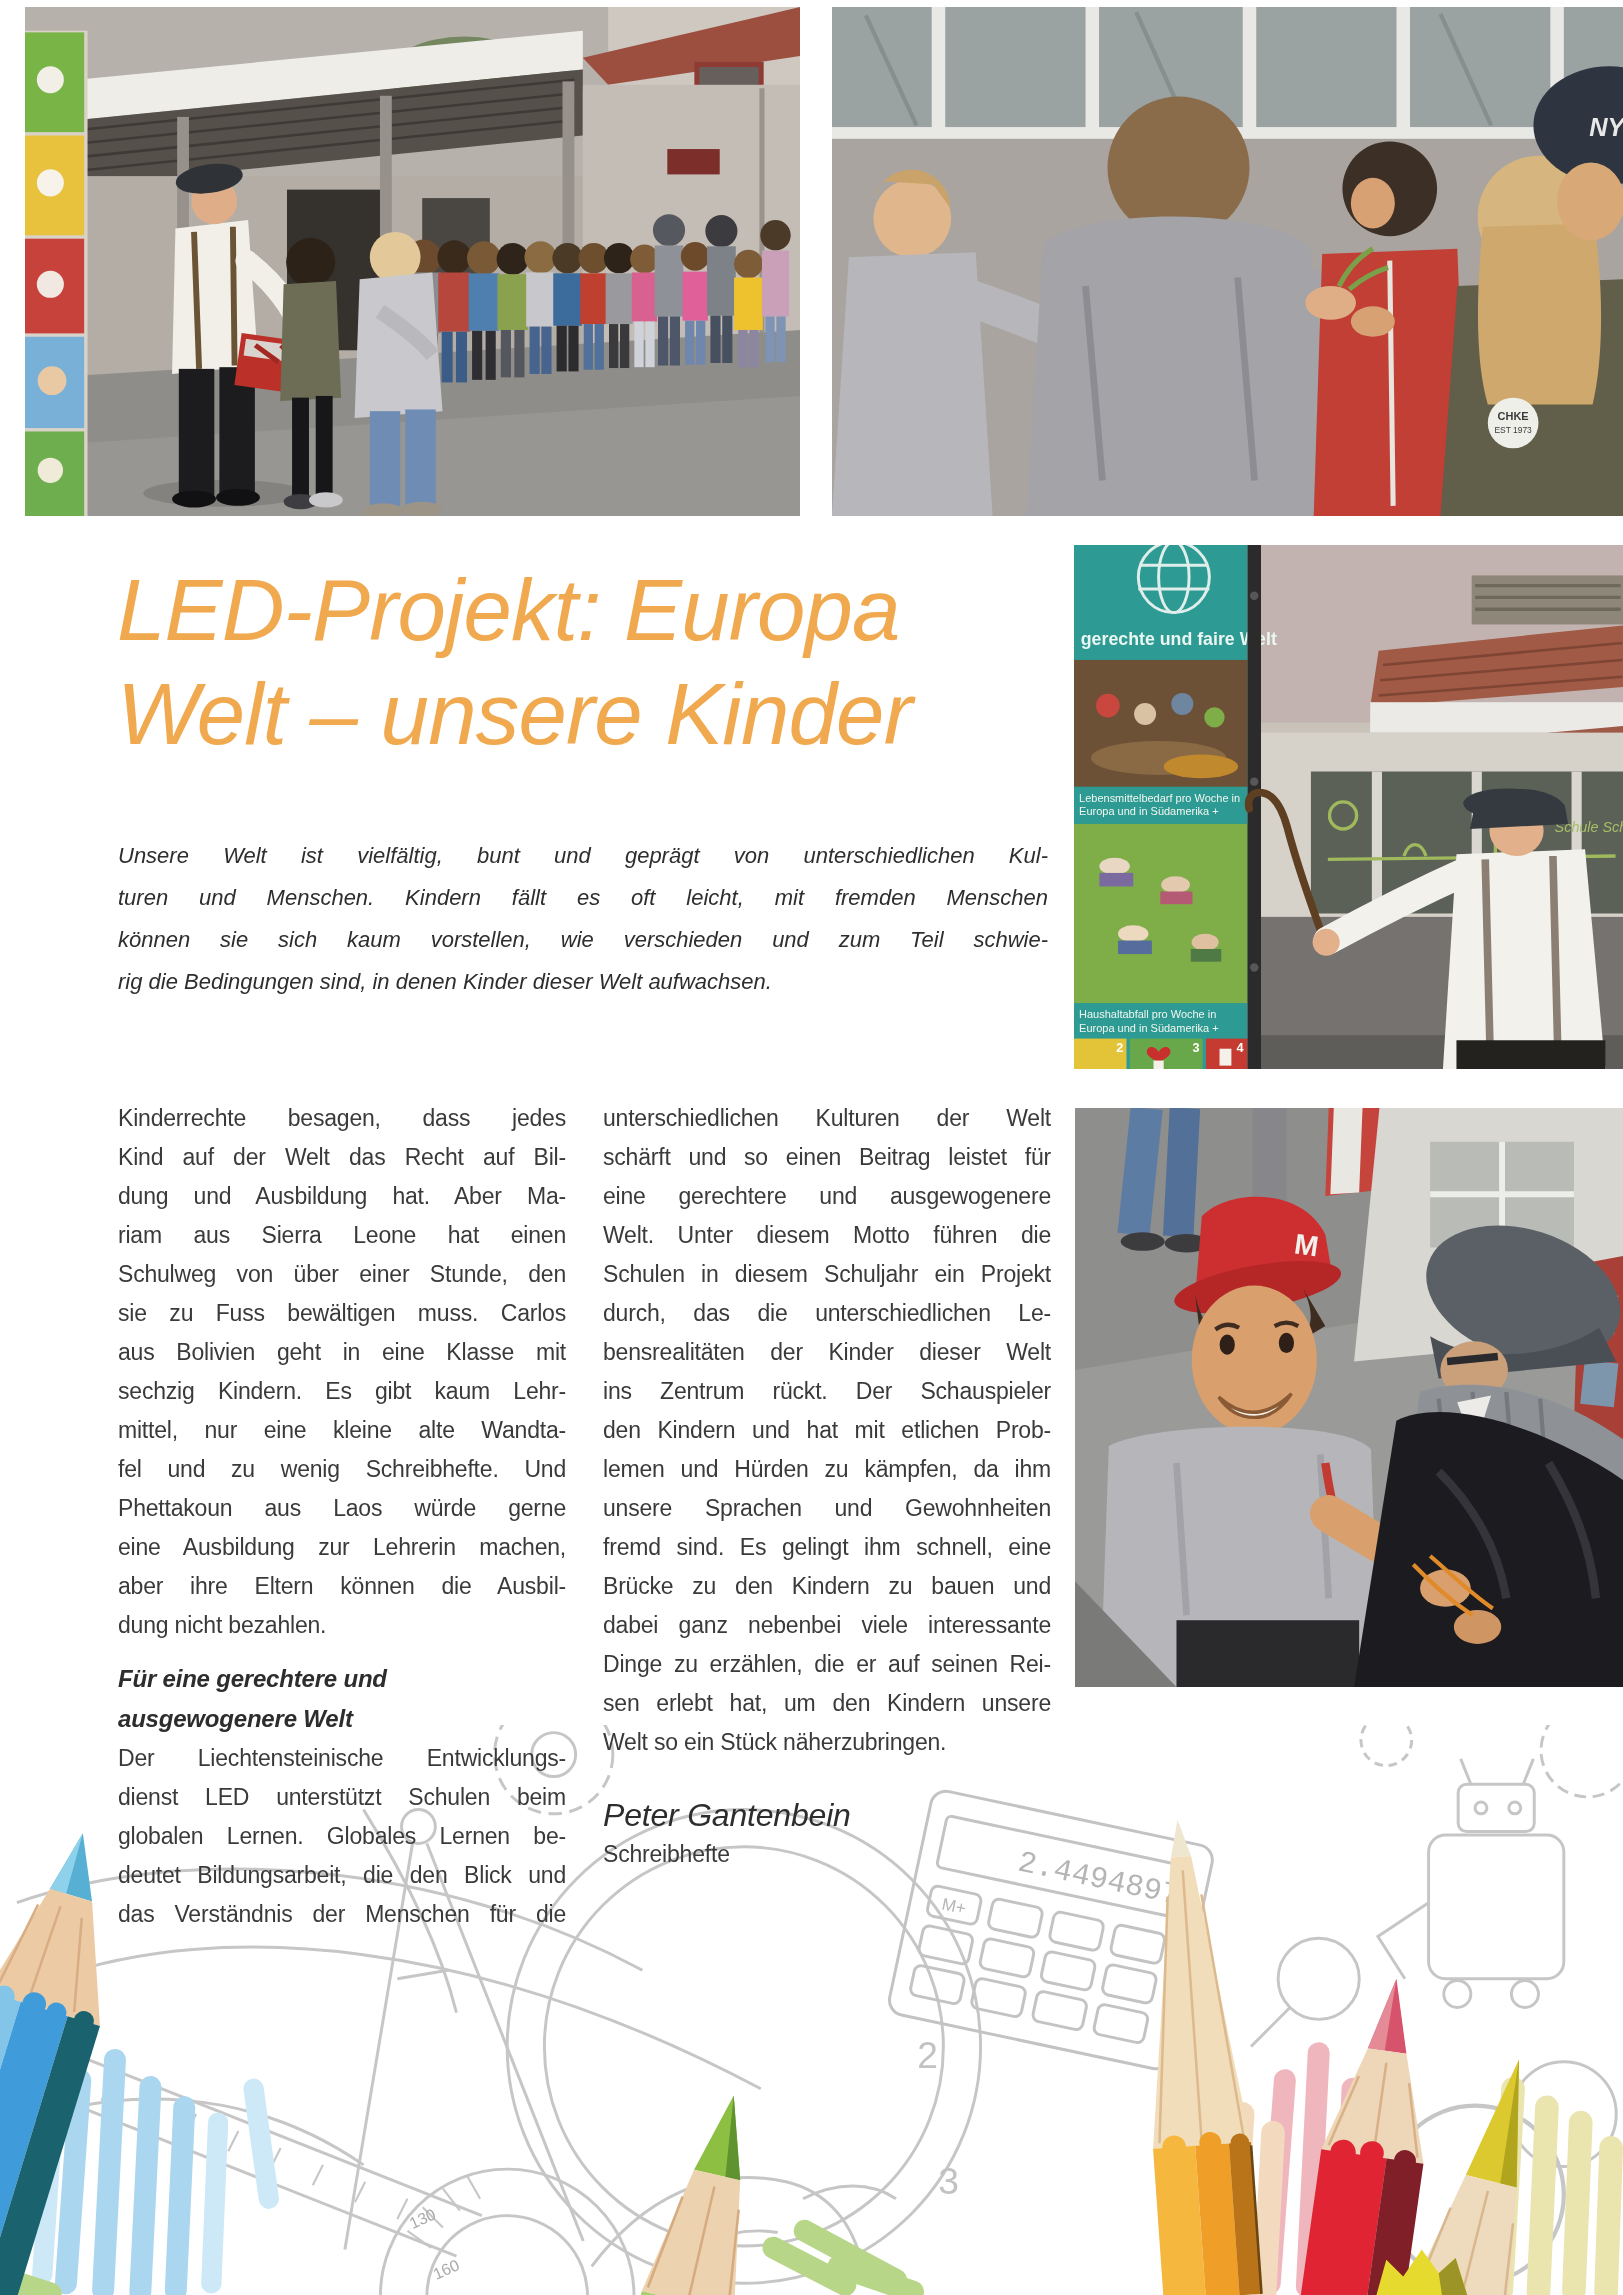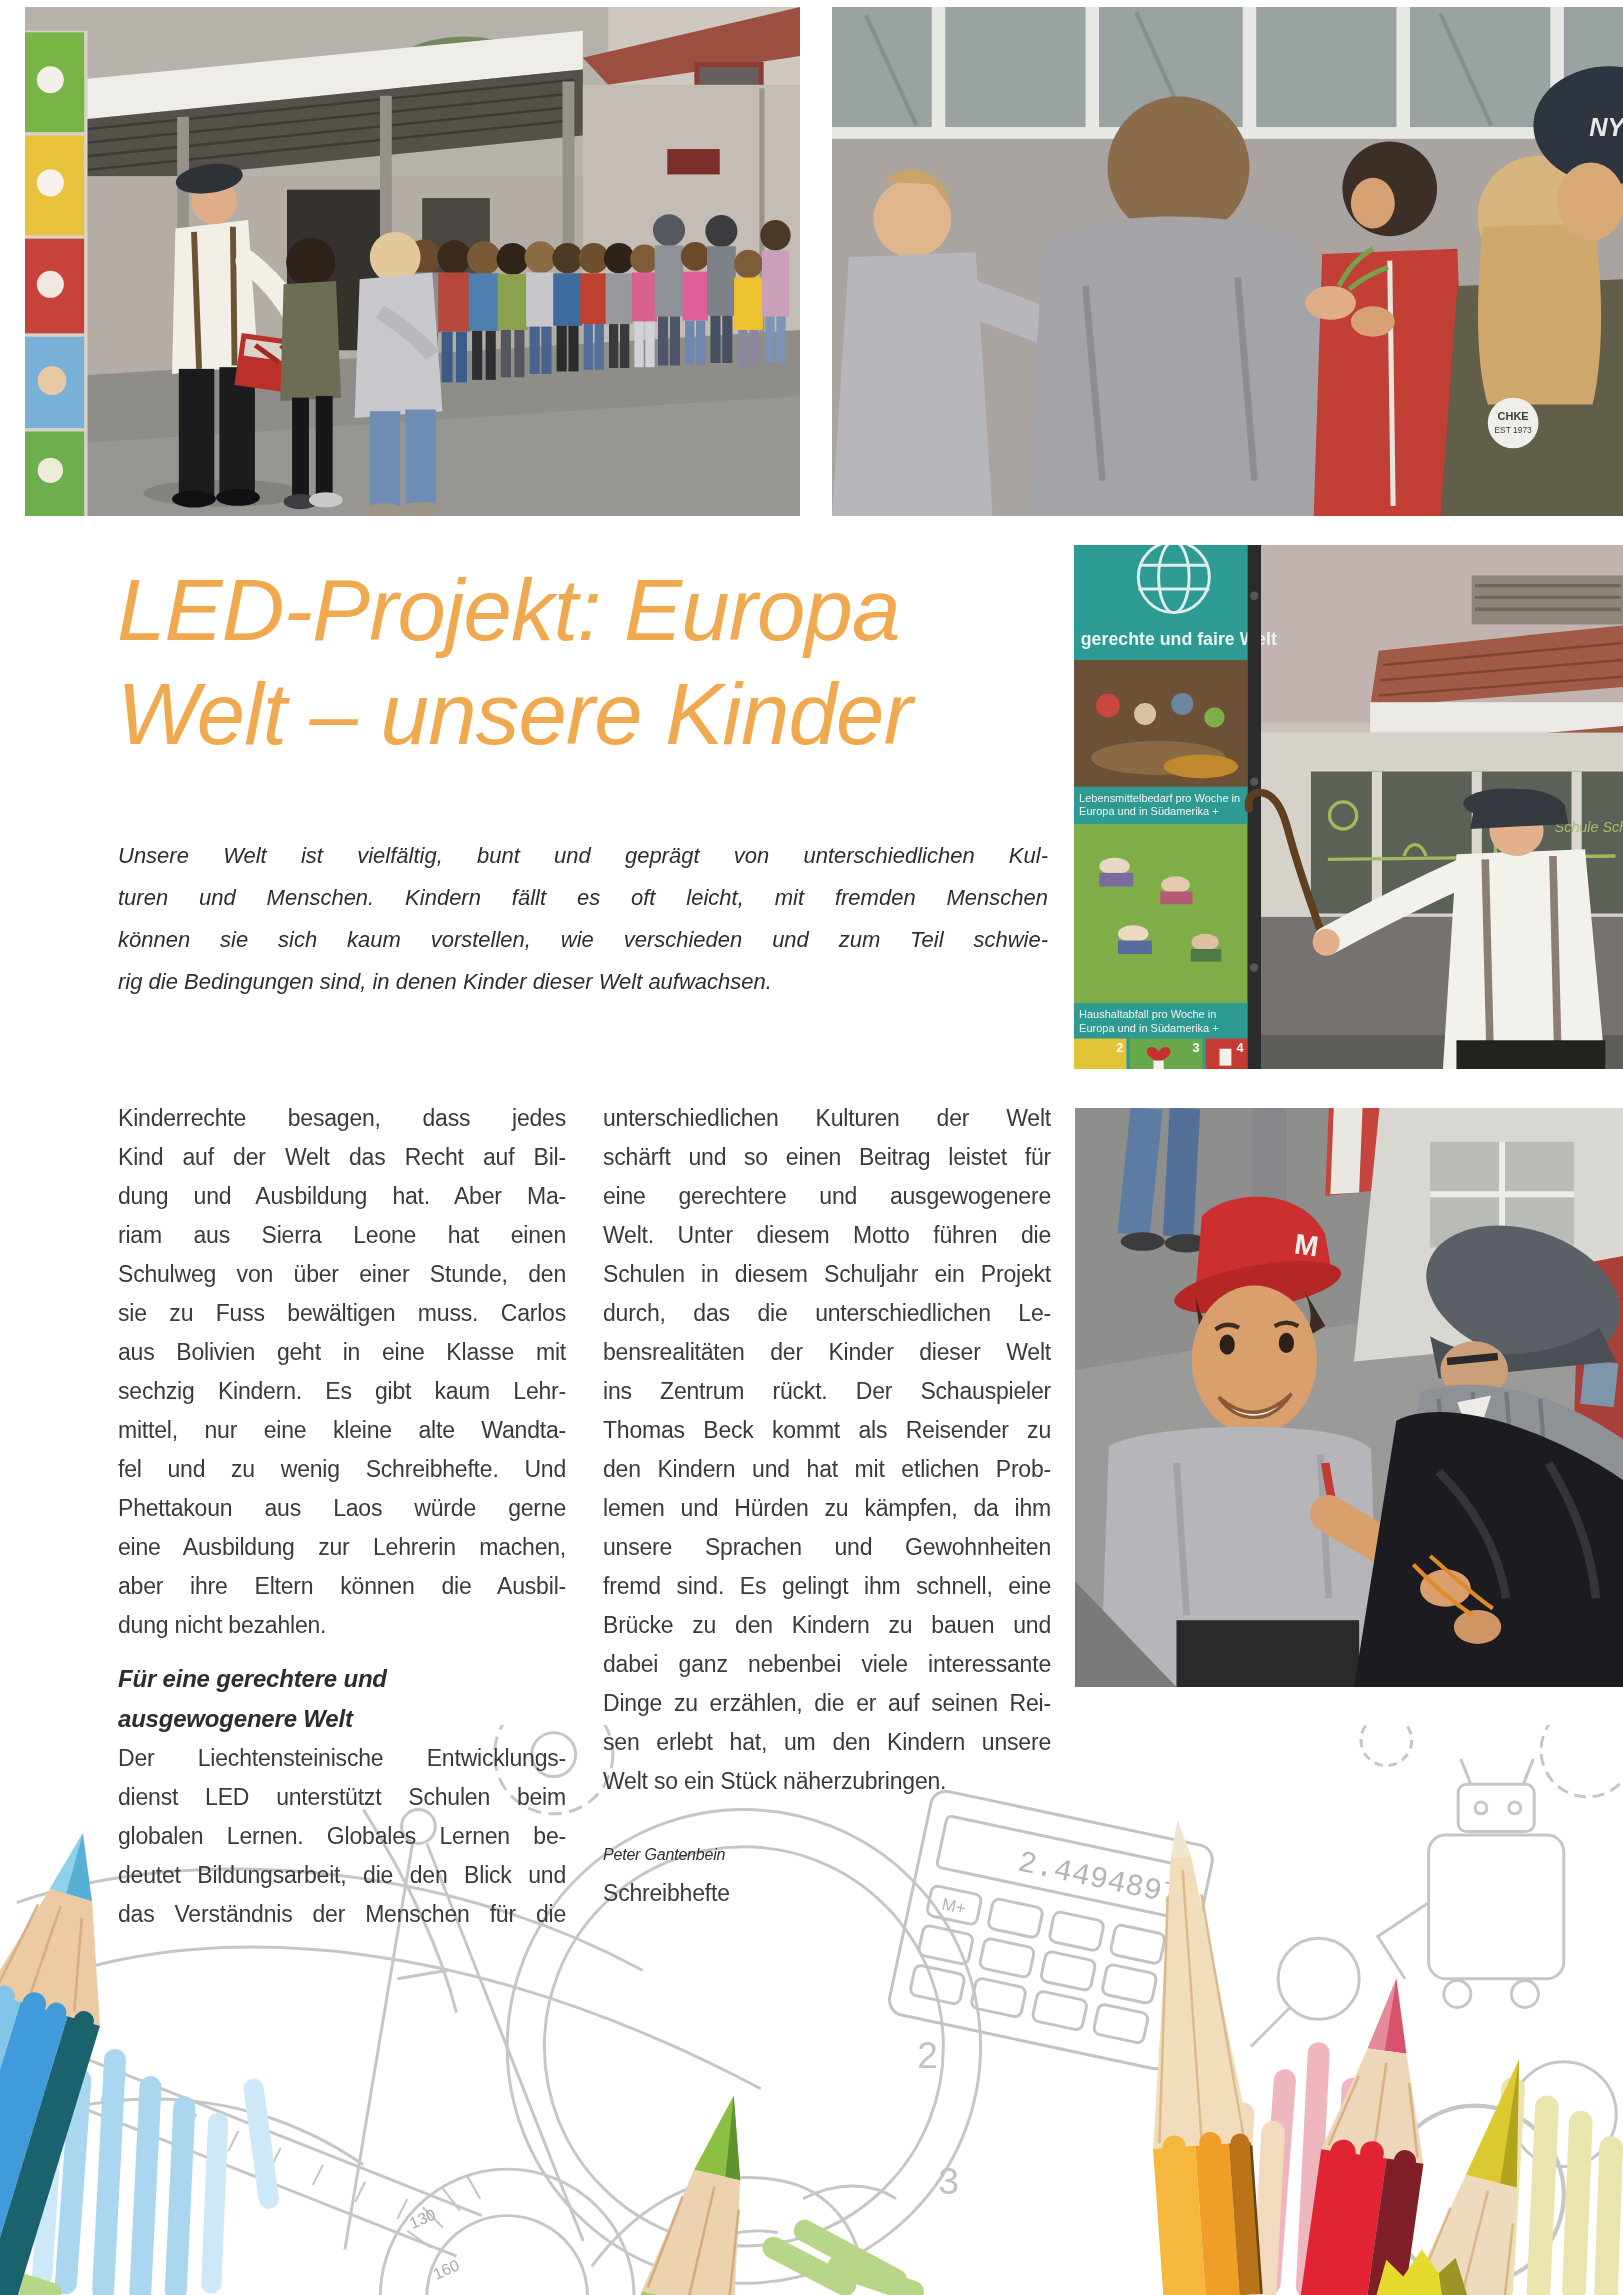--- a/index.html
+++ b/index.html
@@ -18,21 +18,21 @@
   .lead .ln:last-child{text-align-last:left;}
   
   .col{position:absolute;top:1099px;width:448px;z-index:2;font-size:23px;line-height:39px;
        letter-spacing:-0.2px;color:#3a3a3a;}
   .col1{left:118px;}
   .col2{left:603px;}
   .jl .ln{width:100%;text-align:justify;text-align-last:justify;}
   .jl.endl .ln:last-child{text-align-last:left;}
   .subhead{margin-top:13.5px;font-weight:700;font-style:italic;font-size:24px;line-height:40px;color:#2d2d2d;}
   .byline{margin-top:34px;}
-  .byline .name{font-style:italic;font-size:16px;line-height:39px;color:#2d2d2d;}
+  .byline .name{font-style:italic;font-size:32px;line-height:39px;color:#2d2d2d;}
   .byline .role{font-size:23px;line-height:39px;color:#3a3a3a;}
   .decor{position:absolute;left:0;top:1725px;width:1623px;height:571px;z-index:0;}
   .decor svg{display:block;width:100%;height:100%;}
 </style>
 </head>
 <body>
 
 <div class="page">
 
   <div class="photo" style="left:25px;top:6.8px;width:775px;height:509px;">
@@ -423,21 +423,20 @@
   <div class="col col2">
     <div class="jl endl">
         <div class="ln">unterschiedlichen Kulturen der Welt</div>
         <div class="ln">schärft und so einen Beitrag leistet für</div>
         <div class="ln">eine gerechtere und ausgewogenere</div>
         <div class="ln">Welt. Unter diesem Motto führen die</div>
         <div class="ln">Schulen in diesem Schuljahr ein Projekt</div>
         <div class="ln">durch, das die unterschiedlichen Le-</div>
         <div class="ln">bensrealitäten der Kinder dieser Welt</div>
         <div class="ln">ins Zentrum rückt. Der Schauspieler</div>
-        <div class="ln">Thomas Beck kommt als Reisender zu</div>
         <div class="ln">den Kindern und hat mit etlichen Prob-</div>
         <div class="ln">lemen und Hürden zu kämpfen, da ihm</div>
         <div class="ln">unsere Sprachen und Gewohnheiten</div>
         <div class="ln">fremd sind. Es gelingt ihm schnell, eine</div>
         <div class="ln">Brücke zu den Kindern zu bauen und</div>
         <div class="ln">dabei ganz nebenbei viele interessante</div>
         <div class="ln">Dinge zu erzählen, die er auf seinen Rei-</div>
         <div class="ln">sen erlebt hat, um den Kindern unsere</div>
         <div class="ln">Welt so ein Stück näherzubringen.</div>
       </div>

